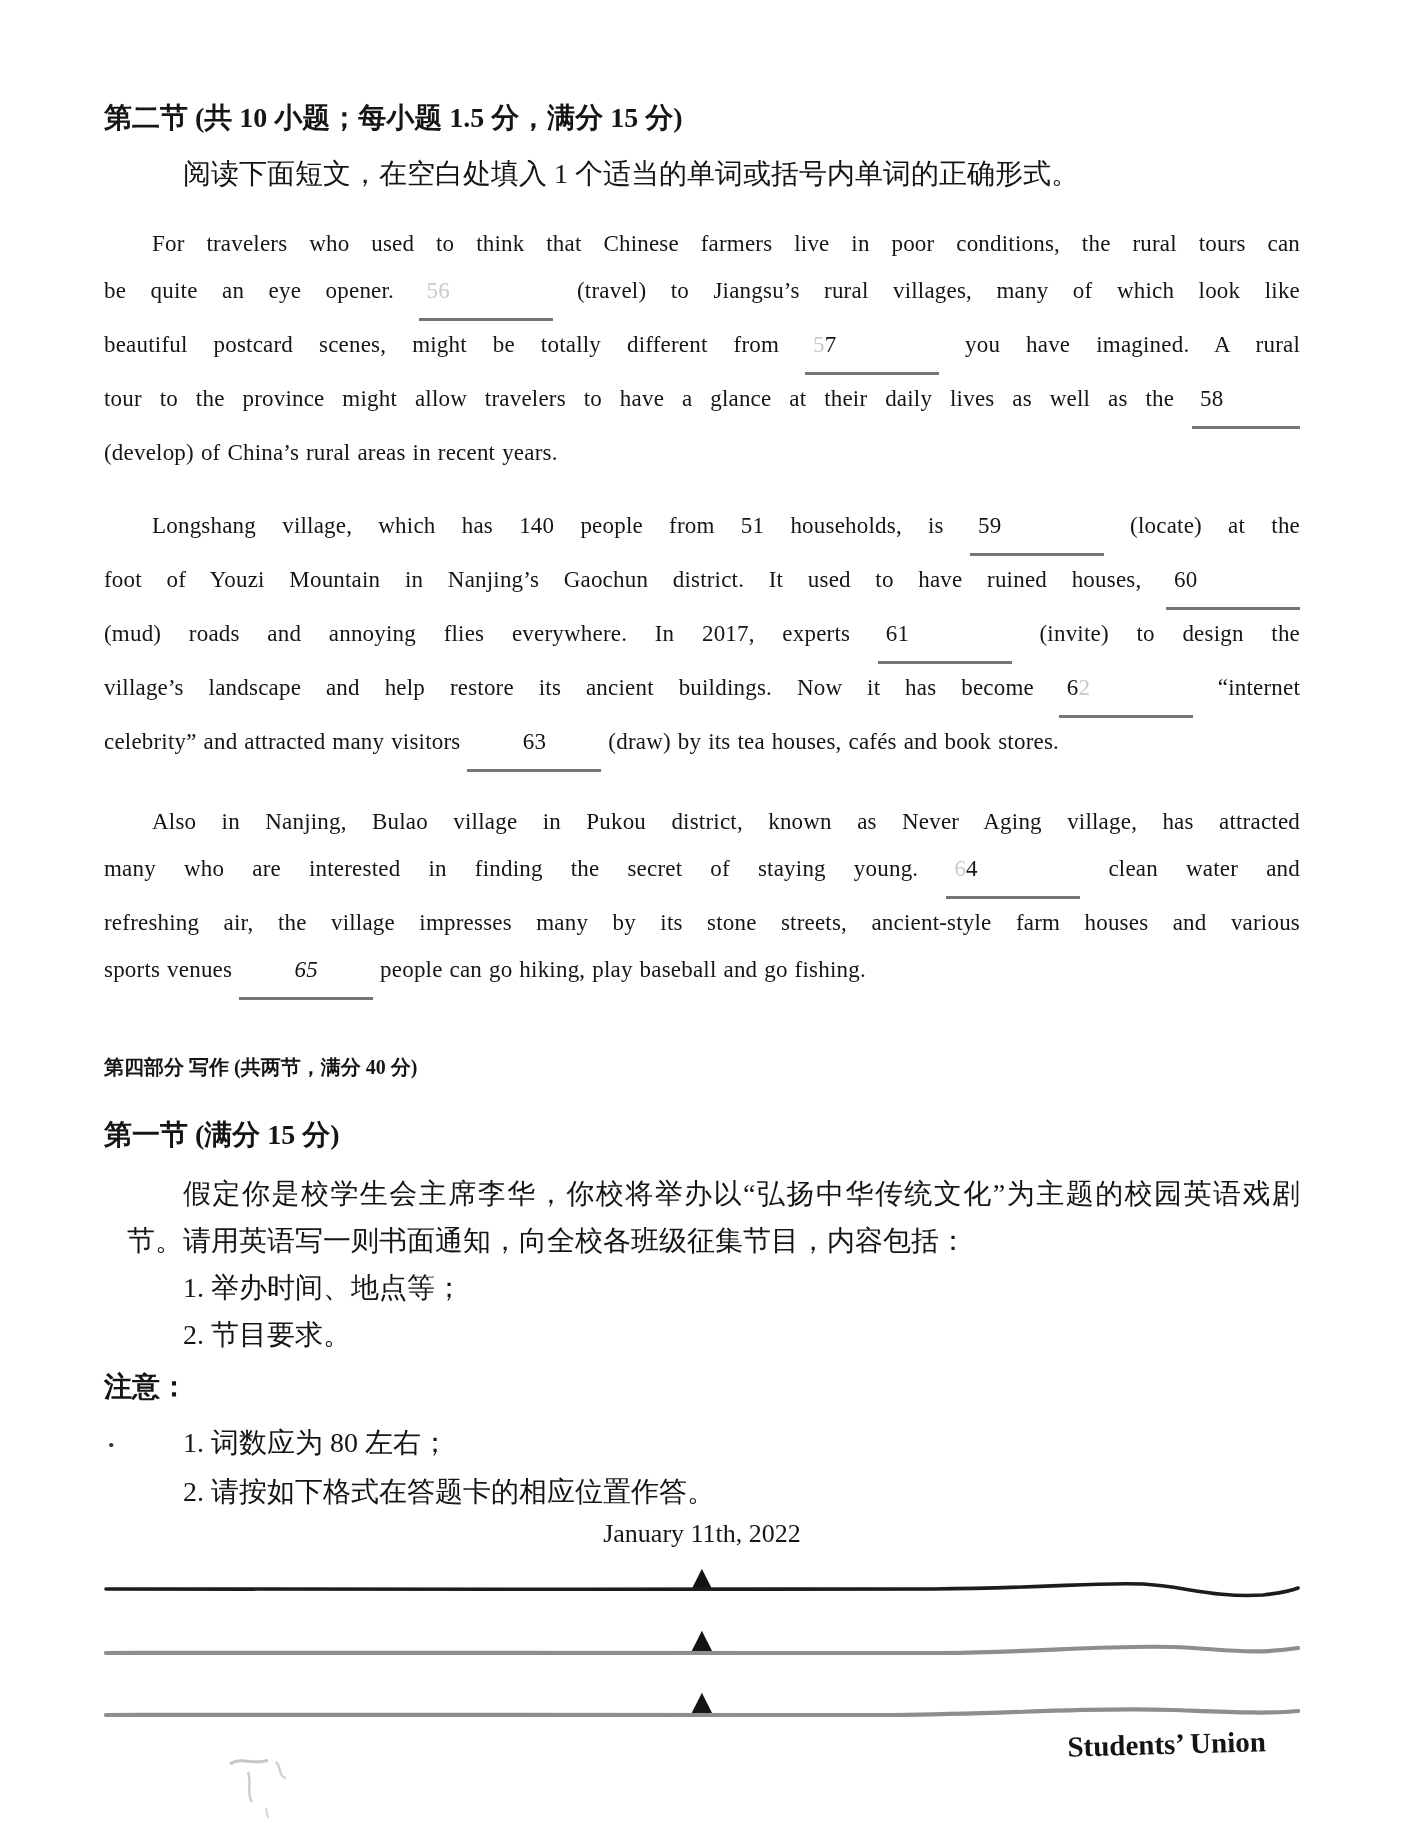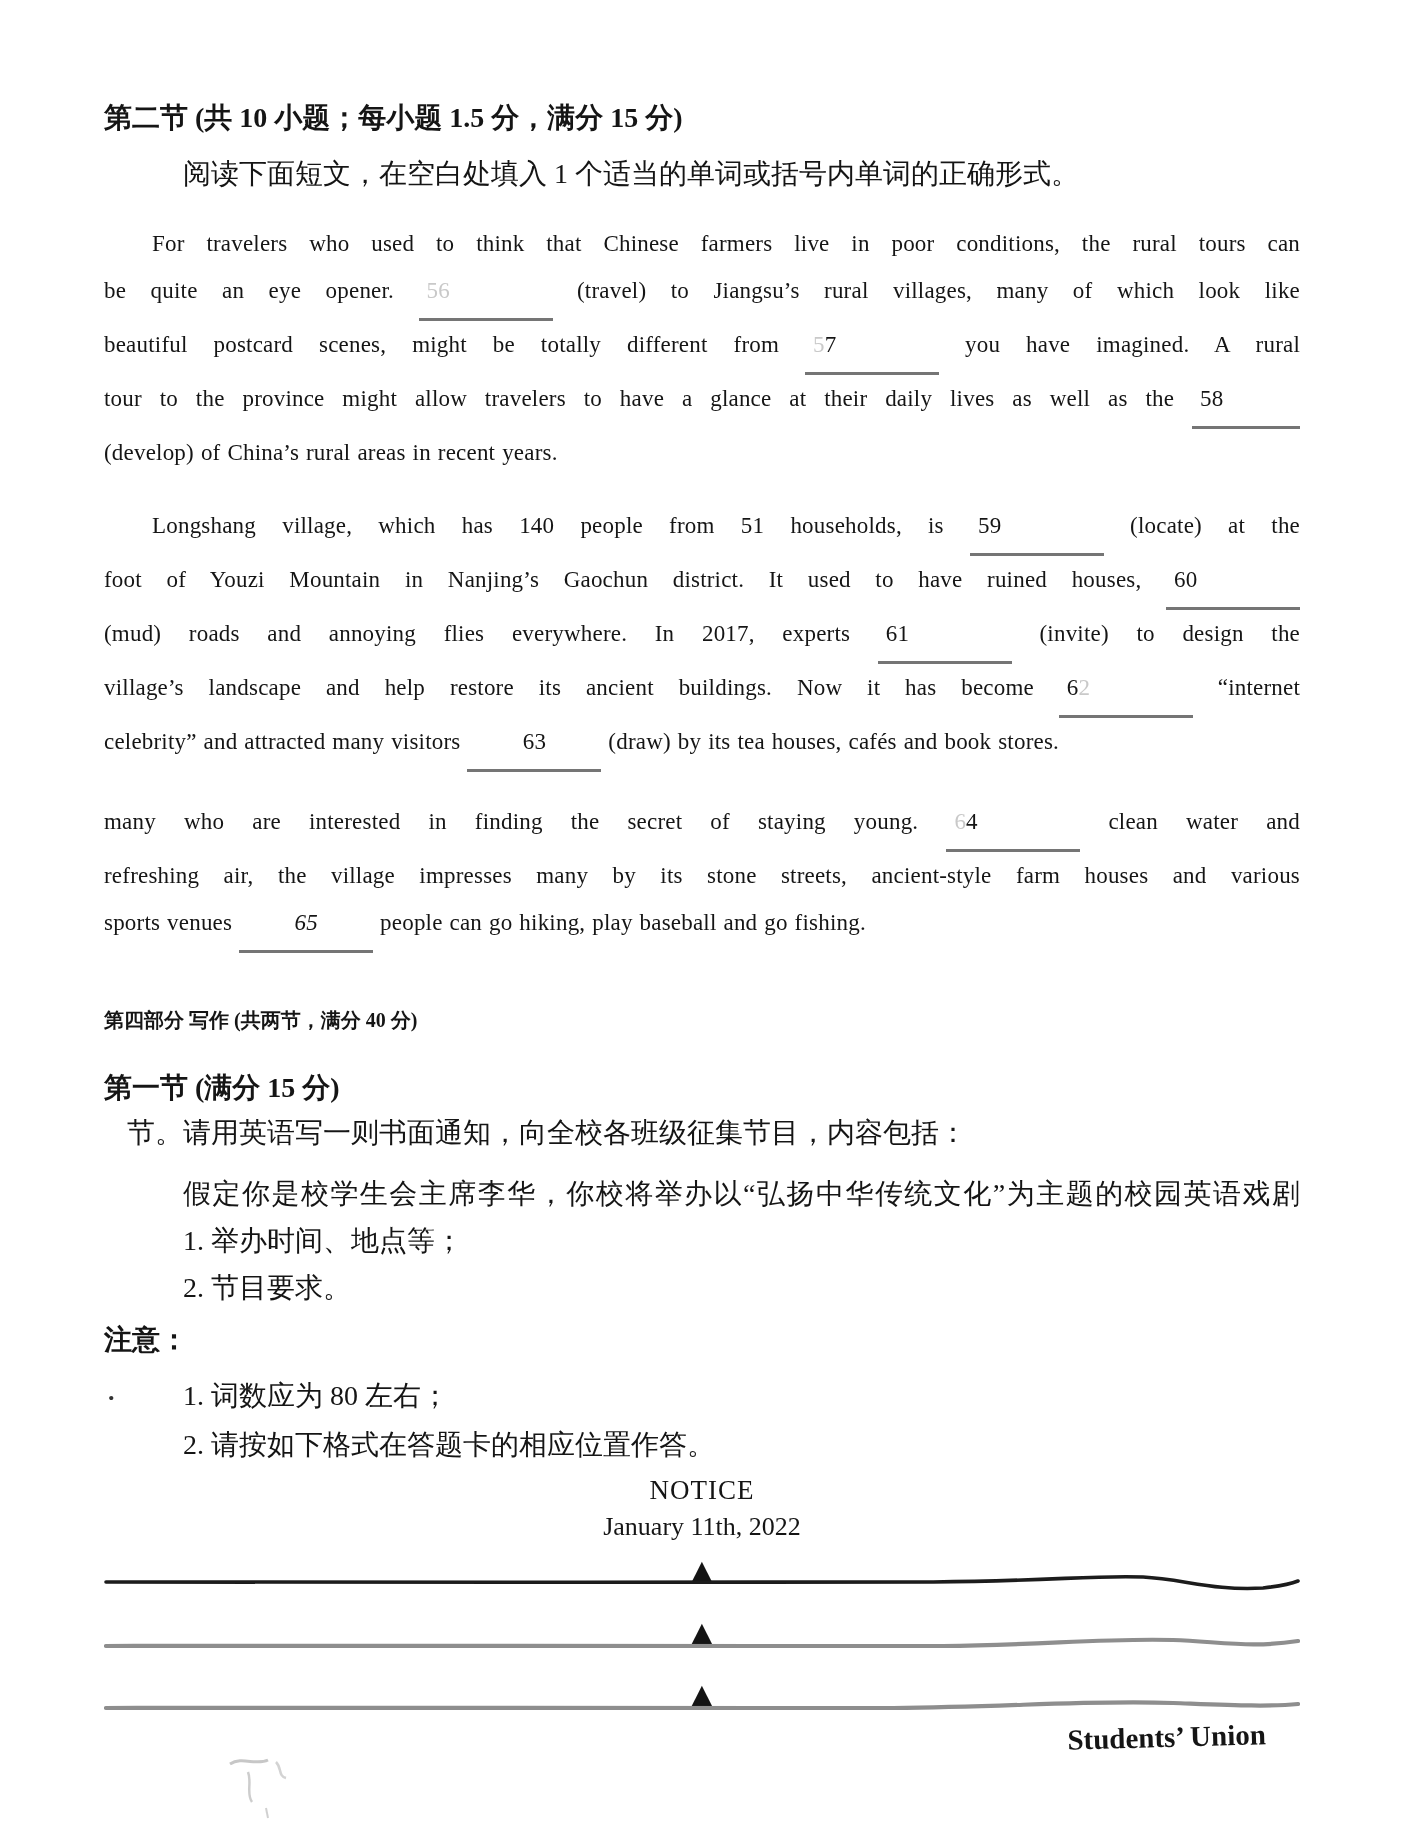--- a/index.html
+++ b/index.html
@@ -72,42 +72,42 @@
           <div class="pline"><span>(develop) of China’s rural areas in recent years.</span></div>
         </div>
         <div class="par">
           <div class="pline just indent"><span>Longshang village, which has 140 people from 51 households, is </span><span class="blank" style="border-bottom-color: rgb(117, 117, 117);"><span>5</span><span>9</span></span><span> (locate) at the</span></div>
           <div class="pline just"><span>foot of Youzi Mountain in Nanjing’s Gaochun district. It used to have ruined houses, </span><span class="blank" style="border-bottom-color: rgb(117, 117, 117);"><span>6</span><span>0</span></span></div>
           <div class="pline just"><span>(mud) roads and annoying flies everywhere. In 2017, experts </span><span class="blank" style="border-bottom-color: rgb(117, 117, 117);"><span>6</span><span>1</span></span><span> (invite) to design the</span></div>
           <div class="pline just"><span>village’s landscape and help restore its ancient buildings. Now it has become </span><span class="blank" style="border-bottom-color: rgb(117, 117, 117);"><span>6</span><span class="f">2</span></span><span> “internet</span></div>
           <div class="pline"><span>celebrity” and attracted many visitors </span><span class="blank" style="border-bottom-color: rgb(117, 117, 117);"><span>6</span><span>3</span></span><span> (draw) by its tea houses, cafés and book stores.</span></div>
         </div>
         <div class="par">
+          <div class="pline just indent"><span>Also in Nanjing, Bulao village in Pukou district, known as Never Aging village, has attracted</span></div>
           <div class="pline just"><span>many who are interested in finding the secret of staying young. </span><span class="blank" style="border-bottom-color: rgb(117, 117, 117);"><span class="f">6</span><span>4</span></span><span> clean water and</span></div>
           <div class="pline just"><span>refreshing air, the village impresses many by its stone streets, ancient-style farm houses and various</span></div>
           <div class="pline"><span>sports venues </span><span class="blank" style="border-bottom-color: rgb(117, 117, 117); font-style: italic;"><span>6</span><span>5</span></span><span> people can go hiking, play baseball and go fishing.</span></div>
         </div>
       </div>
 
     <h1 class="cn-bold part-heading">第四部分 写作 (共两节，满分 40 分)</h1>
     <h2 class="cn-bold sec1-heading">第一节 (满分 15 分)</h2>
 
+    <div class="cn prompt1">假定你是校学生会主席李华，你校将举办以“弘扬中华传统文化”为主题的校园英语戏剧</div>
     <div class="cn prompt2">节。请用英语写一则书面通知，向全校各班级征集节目，内容包括：</div>
-    <div class="cn prompt1">假定你是校学生会主席李华，你校将举办以“弘扬中华传统文化”为主题的校园英语戏剧</div>
     <div class="cn item">1. 举办时间、地点等；</div>
     <div class="cn item">2. 节目要求。</div>
 
     <div class="notes-label">注意：</div>
     <div class="notes-wrap">
       <span class="stray-dot">.</span>
       <div class="cn item">1. 词数应为 80 左右；</div>
       <div class="cn item">2. 请按如下格式在答题卡的相应位置作答。</div>
     </div>
 
-    <div class="center notice-title">NOTICE</div>
     <div class="center notice-date">January 11th, 2022</div>
 
     <div class="answer-lines">
         <div class="ans-row">
           <span class="tri">▲</span>
           <svg class="wave" viewBox="0 0 1197 22" preserveAspectRatio="none">
             <path d="M2 11 C 260 9, 560 13, 830 11 C 950 10, 990 4, 1040 6 C 1080 8, 1110 20, 1160 17 C 1178 15, 1190 12, 1195 10" stroke="#1c1c1c" stroke-width="3.6" fill="none" stroke-linecap="round"></path>
           </svg>
         </div>
         <div class="ans-row">

